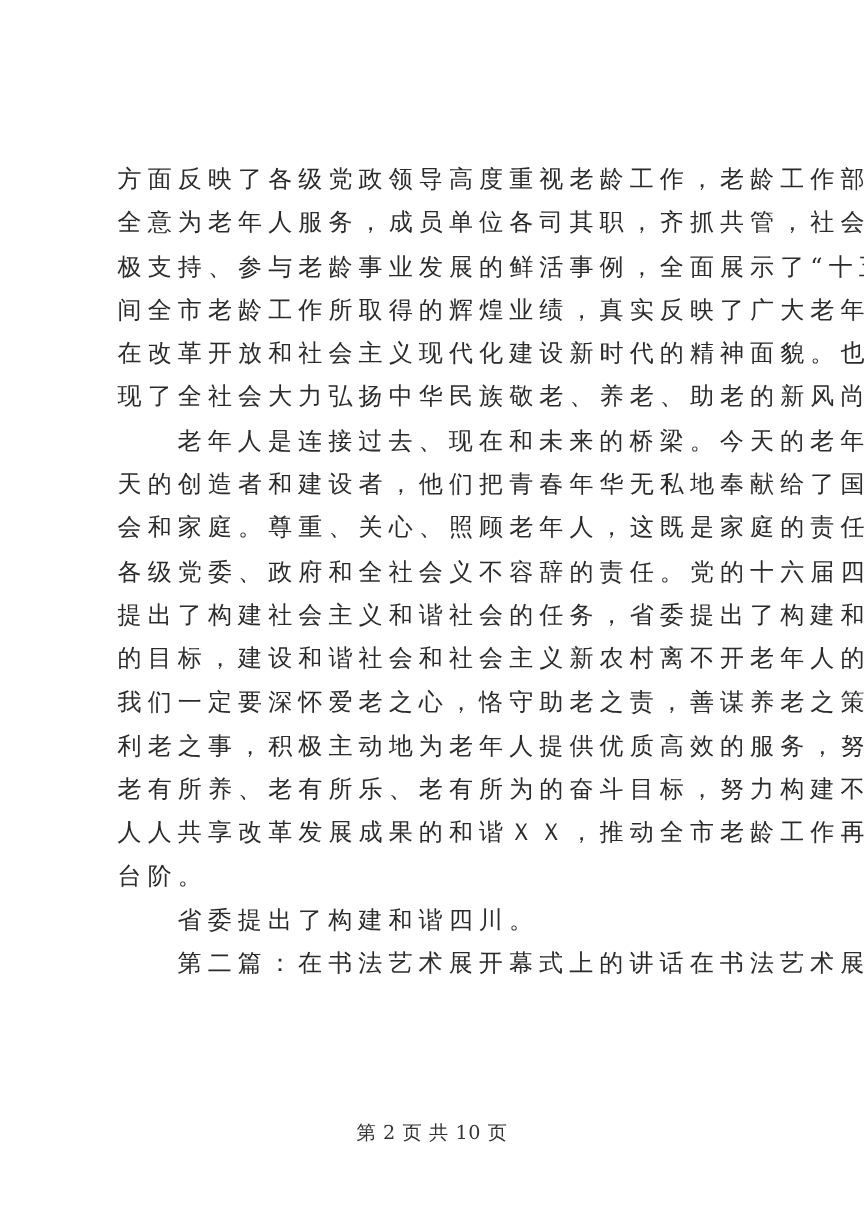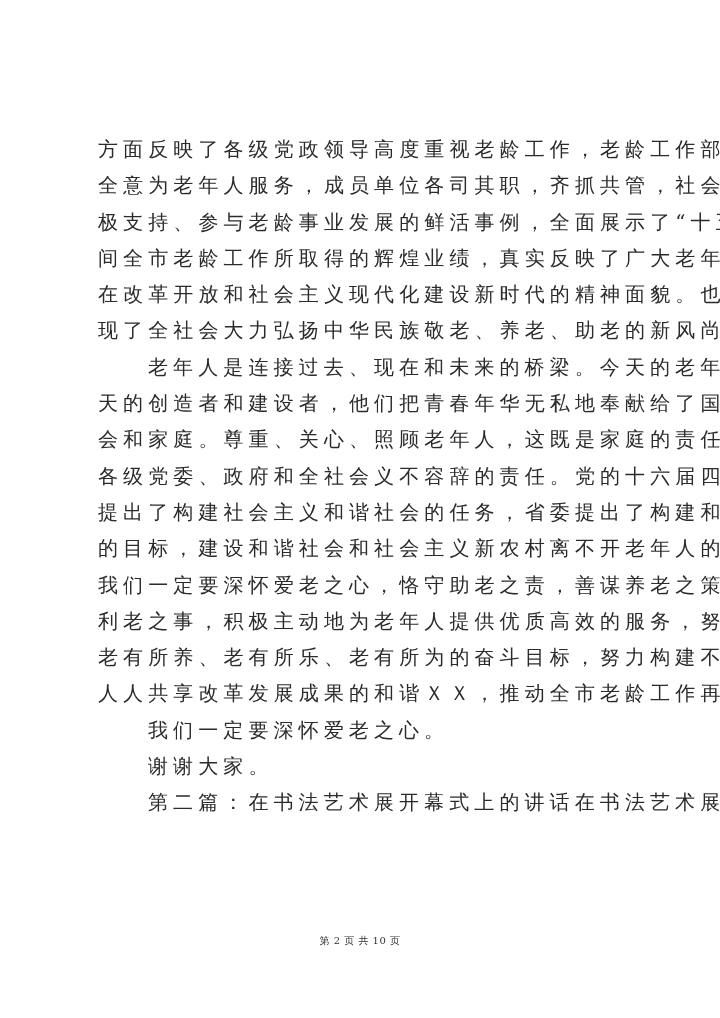--- a/index.html
+++ b/index.html
@@ -30,21 +30,21 @@
     }
     .indent {
       padding-left: 50px;
     }
     .footer {
       position: absolute;
       top: 934px;
       left: 0;
       width: 720px;
       text-align: center;
-      font-size: 10px;
+      font-size: 16px;
       color: #333;
       letter-spacing: 0.5px;
     }
   </style>
 </head>
 <body>
 
 <div class="page">
   <div class="line">方面反映了各级党政领导高度重视老龄工作，老龄工作部门全心</div>
   <div class="line">全意为老年人服务，成员单位各司其职，齐抓共管，社会各界积</div>
@@ -55,18 +55,18 @@
   <div class="line indent">老年人是连接过去、现在和未来的桥梁。今天的老年人是昨</div>
   <div class="line">天的创造者和建设者，他们把青春年华无私地奉献给了国家、社</div>
   <div class="line">会和家庭。尊重、关心、照顾老年人，这既是家庭的责任，也是</div>
   <div class="line">各级党委、政府和全社会义不容辞的责任。党的十六届四中全会</div>
   <div class="line">提出了构建社会主义和谐社会的任务，省委提出了构建和谐四川</div>
   <div class="line">的目标，建设和谐社会和社会主义新农村离不开老年人的参与。</div>
   <div class="line">我们一定要深怀爱老之心，恪守助老之责，善谋养老之策，多办</div>
   <div class="line">利老之事，积极主动地为老年人提供优质高效的服务，努力实现</div>
   <div class="line">老有所养、老有所乐、老有所为的奋斗目标，努力构建不分年龄</div>
   <div class="line">人人共享改革发展成果的和谐ＸＸ，推动全市老龄工作再上新的</div>
-  <div class="line indent">我们一定要深怀爱老之心。</div>
-  <div class="line indent">谢谢大家。</div>
+  <div class="line">台阶。</div>
+  <div class="line indent">省委提出了构建和谐四川。</div>
   <div class="line indent">第二篇：在书法艺术展开幕式上的讲话在书法艺术展开幕式</div>
 </div>
 
 <div class="footer">第 2 页  共 10 页</div>
 
 </body></html>

